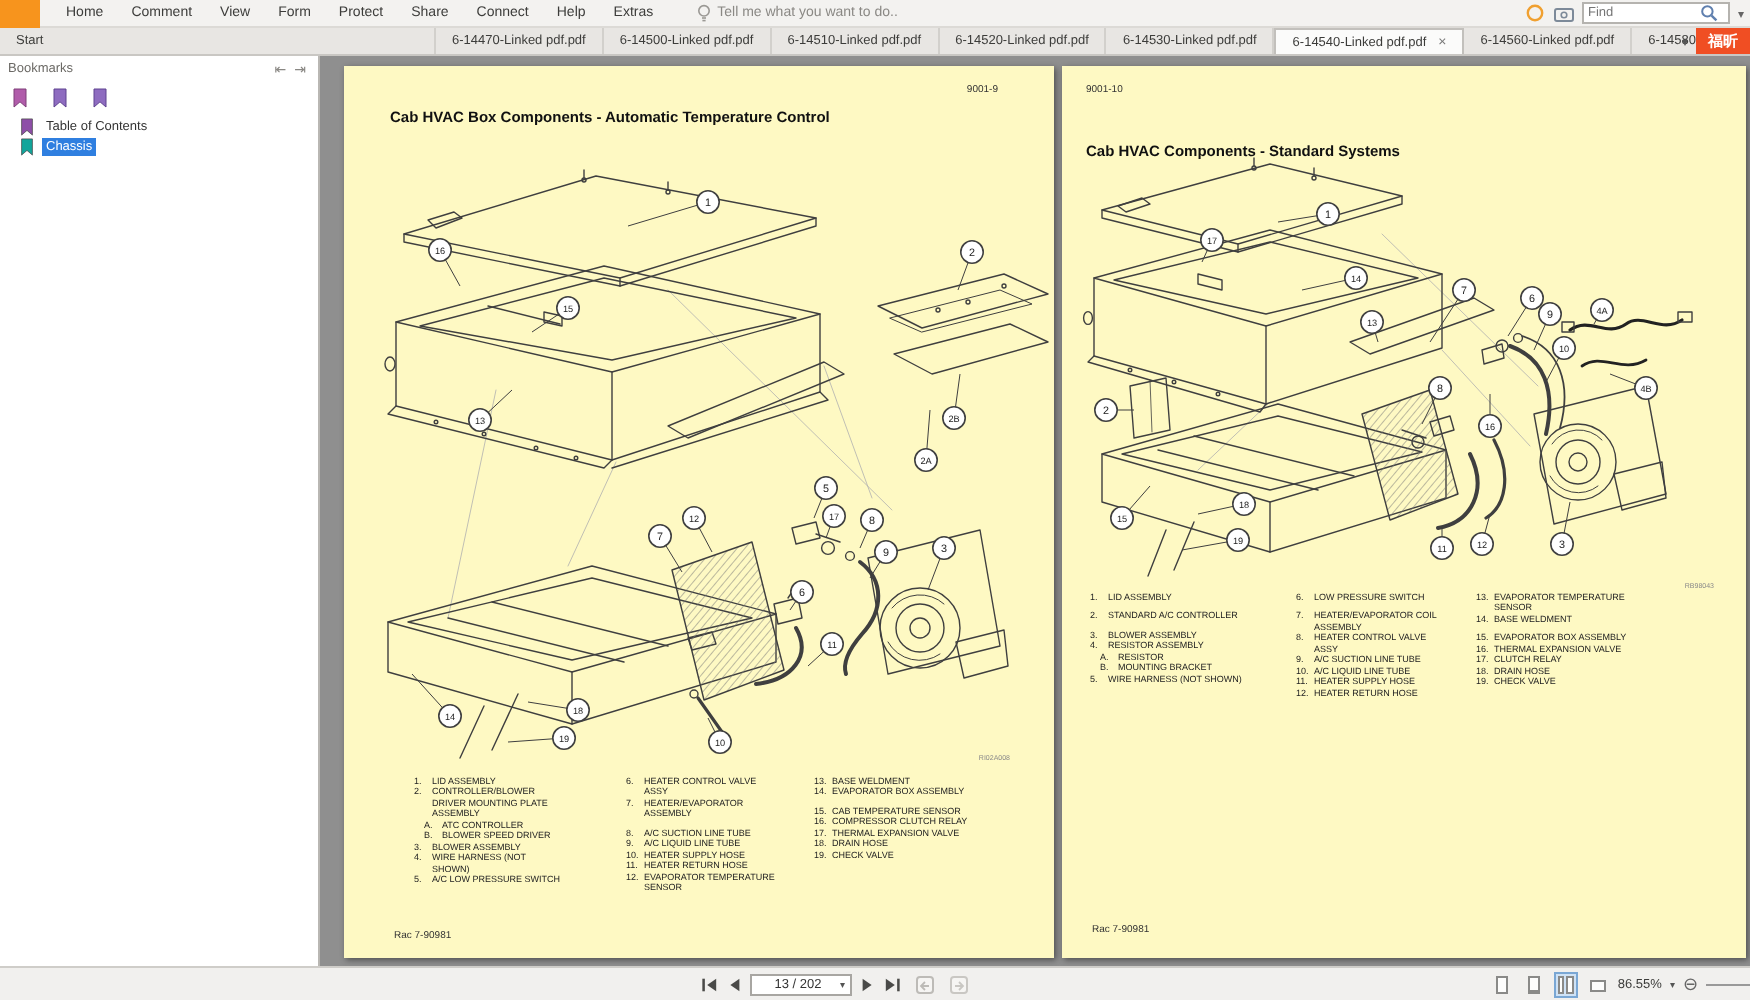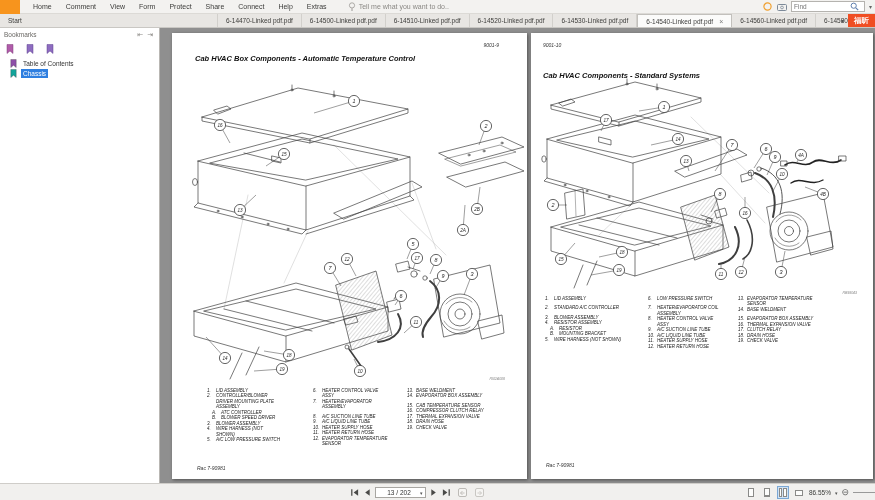--- a/index.html
+++ b/index.html
@@ -45,21 +45,21 @@
   .sb-title { font-size:6.5px; color:#6b6965; flex:1; }
   .sb-hicon { font-size:7px; color:#8a8884; padding:0 2px; }
   .sb-tools { display:flex; gap:12px; padding:3px 6px 2px 6px; align-items:center; }
   .sb-tree { padding:2px 0 0 10px; }
   .bm-row { display:flex; align-items:center; gap:4px; height:10px; }
   .bm-label { font-size:6.5px; color:#333; padding:0 2px; line-height:9px; }
   .bm-label.selected { background:#2f7fe0; color:#fff; }
 
   
   .doc-area { position:absolute; left:160px; top:28px; right:0; bottom:17px; background:#8f8f8f; }
-  .page { position:absolute; background:#ffffff; box-shadow:1px 1px 3px rgba(0,0,0,.45);font-style:italic; }
+  .page { position:absolute; background:#fef9c3; box-shadow:1px 1px 3px rgba(0,0,0,.45); }
   .page-left  { left:12px; top:5px; width:355px; height:446px; }
   .page-right { left:371px; top:5px; width:342px; height:446px; }
   .pcode { position:absolute; font-size:5px; color:#333; }
   .page-left  .pcode { top:9px; right:28px; }
   .page-right .pcode { top:9px; left:12px; }
   .ptitle { position:absolute; font-size:7.5px; font-weight:bold; color:#111; }
   .page-left  .ptitle { top:21px; left:23px; }
   .page-right .ptitle { top:22px; left:12px;margin-top:16px; }
   .fig { position:absolute; }
   .page-left  .fig { left:12px; top:50px; width:344px; height:300px; }

